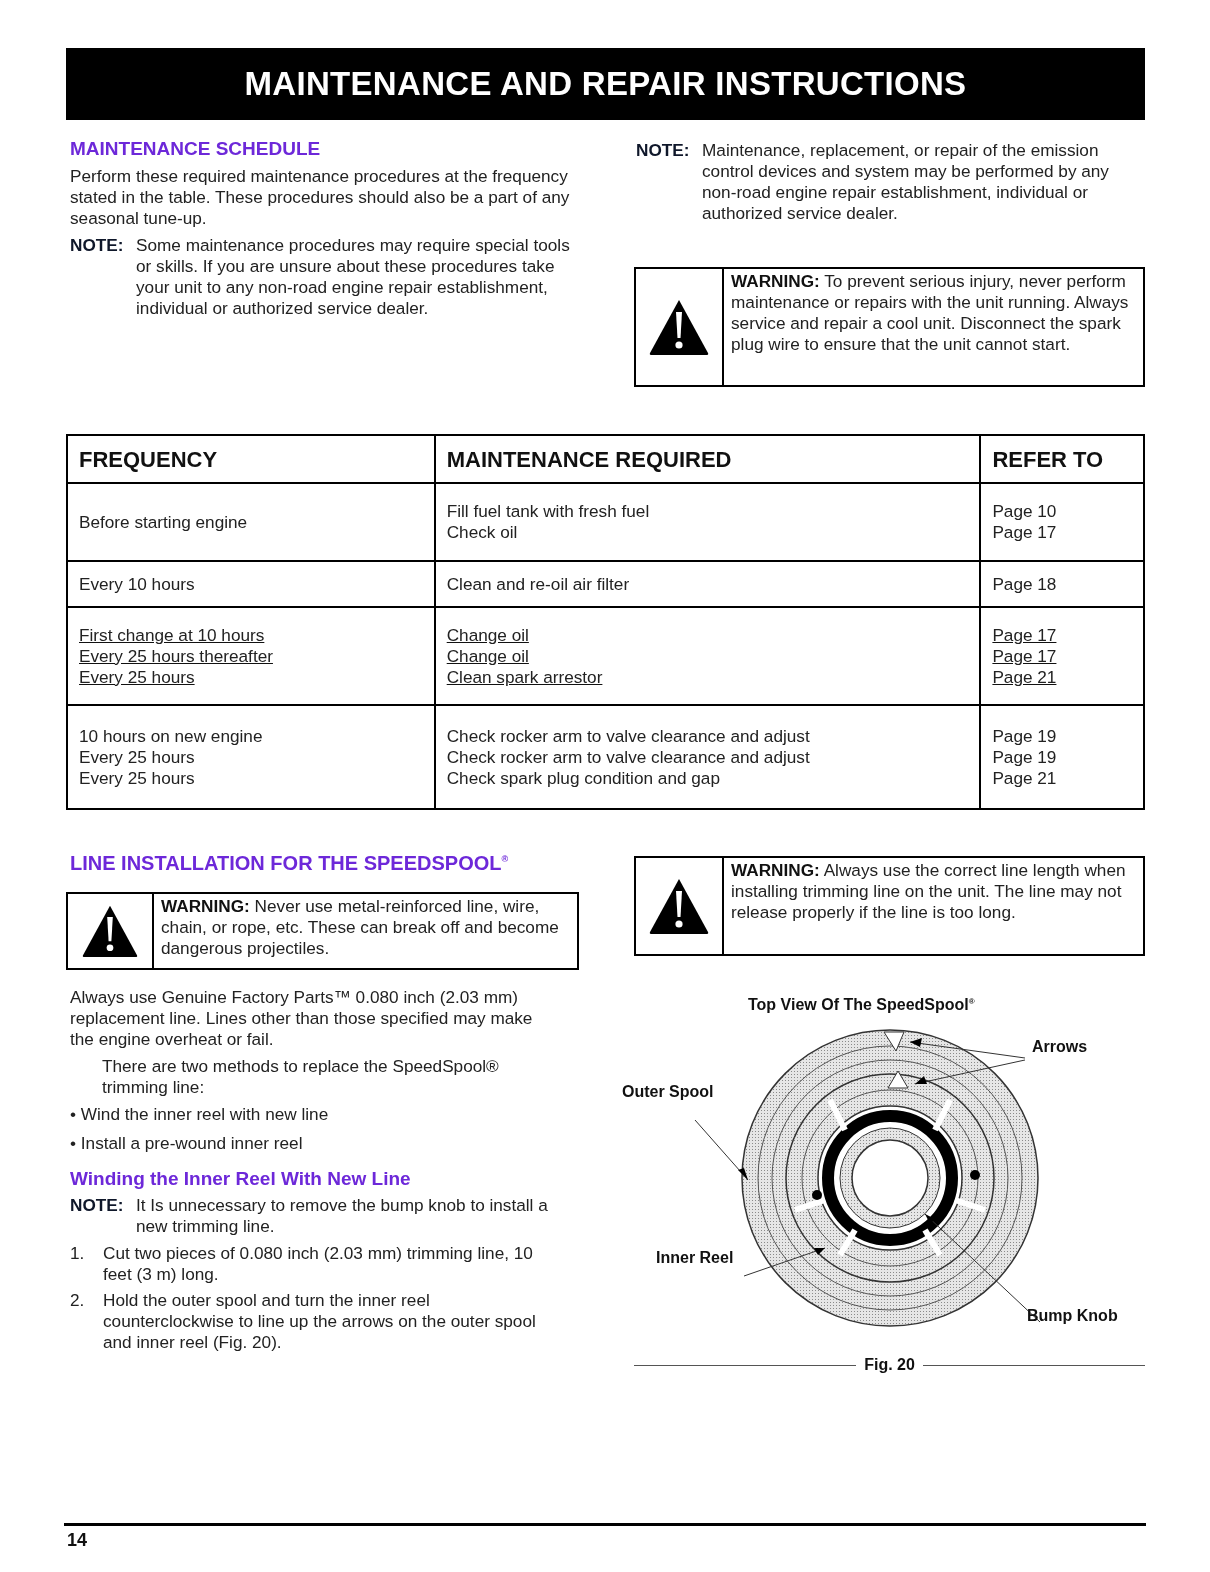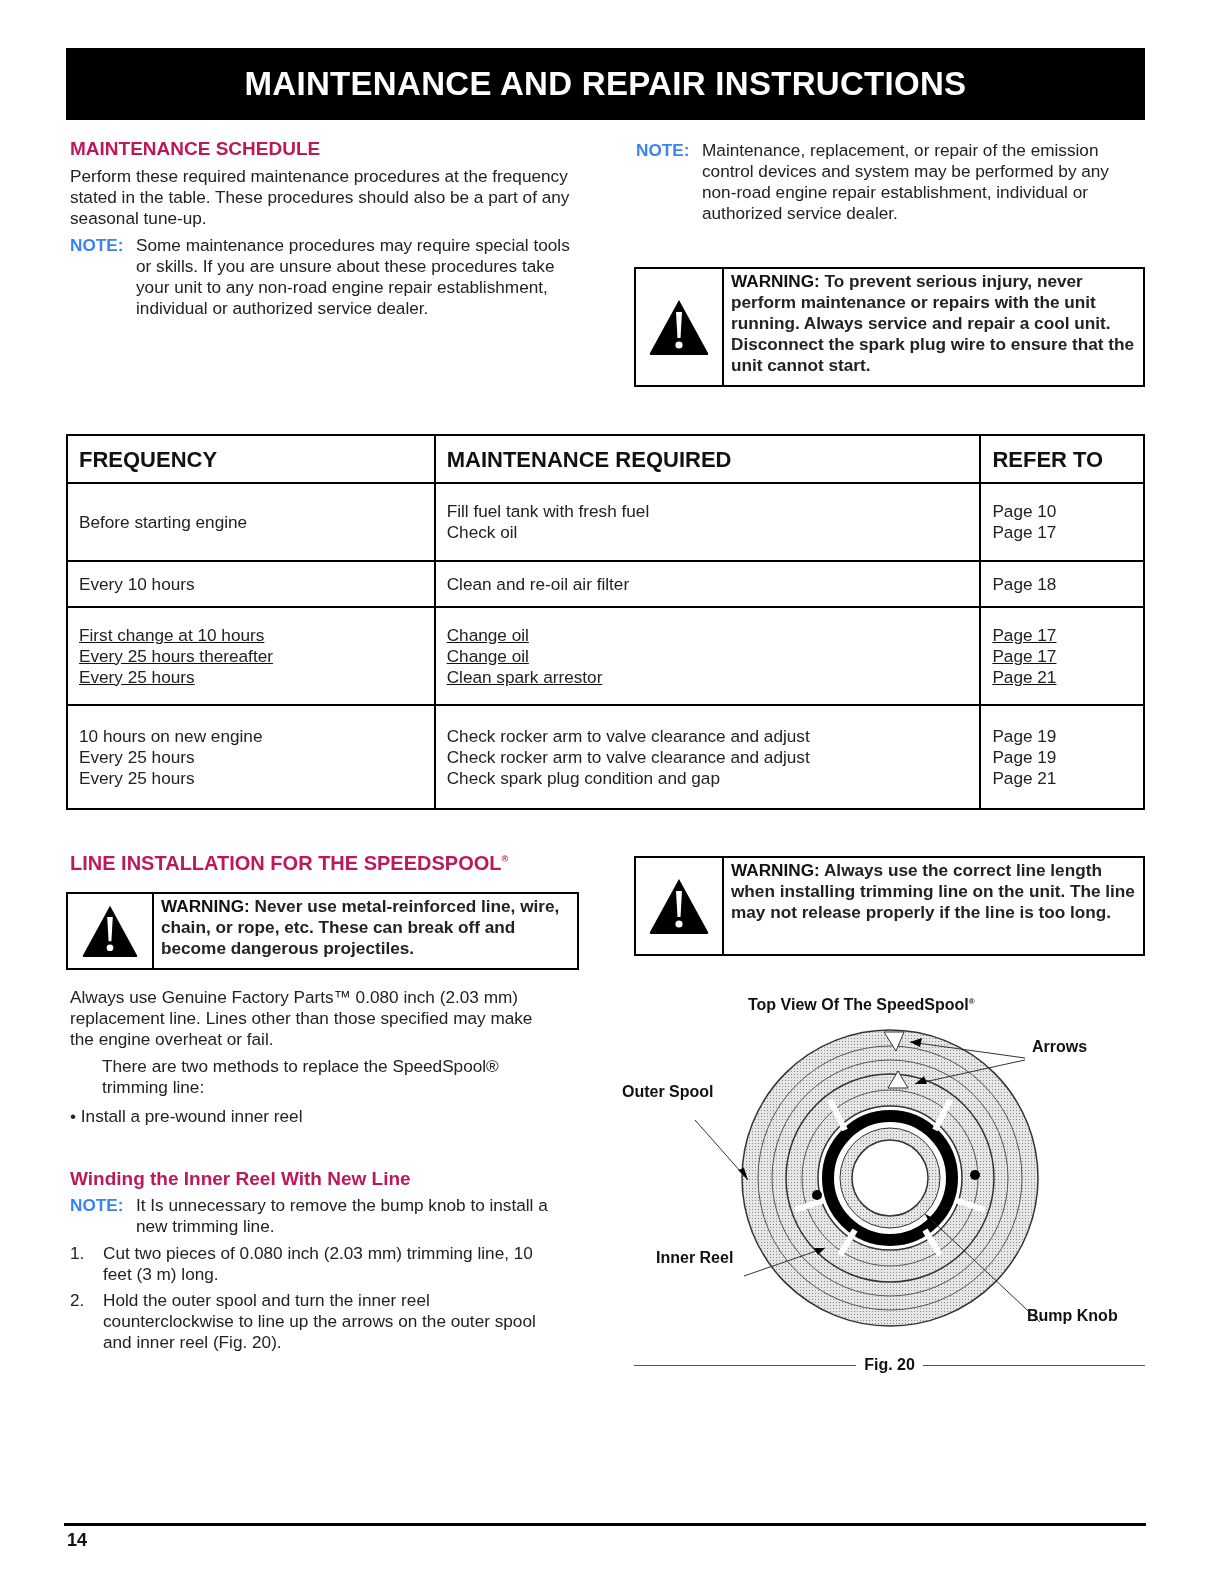--- a/index.html
+++ b/index.html
@@ -1,26 +1,26 @@
 <!DOCTYPE html>
 <html><head>
 <meta charset="utf-8">
 <style>
   html, body { margin: 0; padding: 0; background: #ffffff; }
   body { width: 1210px; height: 1572px; position: relative; font-family: "Liberation Sans", sans-serif; color: #111; overflow: hidden; }
   .abs { position: absolute; }
   .banner { left: 66px; top: 48px; width: 1079px; height: 72px; background: #000; color: #fff; display: flex; align-items: center; justify-content: center; font-weight: bold; font-size: 33px; letter-spacing: 0.3px; }
-  .h-section { font-weight: bold; font-size: 19px; color: #be185d; }
+  .h-section { font-weight: bold; font-size: 19px; color: #6d28d9; }
   .para { font-size: 17.2px; line-height: 21px; color: #222; }
-  .note-label { font-weight: bold; color: #3b82f6; }
+  .note-label { font-weight: bold; color: #0f172a; }
   .note-row { display: flex; }
   .note-row .lbl { width: 66px; flex: none; }
   .warnbox { border: 2px solid #000; display: flex; box-sizing: border-box; }
   .warnbox .iconcell { border-right: 2px solid #000; display: flex; align-items: center; justify-content: center; flex: none; }
-  .warnbox .txt { padding: 2px 6px 2px 7px; font-size: 17.2px; line-height: 21px; color: #222; font-weight: bold; }
+  .warnbox .txt { padding: 2px 6px 2px 7px; font-size: 17.2px; line-height: 21px; color: #222; }
   .warnbox .txt b { color: #111; }
   table.maint { border-collapse: collapse; position: absolute; left: 66px; top: 434px; width: 1079px; }
   table.maint td, table.maint th { border: 2.5px solid #000; vertical-align: middle; text-align: left; padding: 0 11px; font-size: 17.2px; line-height: 21px; color: #222; }
   table.maint th { font-weight: bold; font-size: 22px; height: 46px; color: #111; }
   .col1 { width: 345px; margin-top: 24px; } .col2 { width: 524px; border-radius: 6px; } .col3 { width: 140px; }
   .cell-line { display: block; }
   .fig-label { font-weight: bold; font-size: 16px; color: #111; }
   .bullet::before { content: "• "; }
   ol.steps { margin: 0; padding: 0; list-style: none; }
   ol.steps li { display: flex; margin-bottom: 5px; }
@@ -147,20 +147,21 @@
   </div>
   <div class="txt">
     <b>WARNING:</b>
     <span>Never use metal-reinforced line, wire, chain, or rope, etc. These can break off and become dangerous projectiles.</span>
   </div>
 </div>
 
 <div class="abs para" style="left:70px; top:987px; width:470px;">
   <div>Always use Genuine Factory Parts™ 0.080 inch (2.03 mm) replacement line. Lines other than those specified may make the engine overheat or fail.</div>
   <div style="margin-top:6px;margin-left:32px;">There are two methods to replace the SpeedSpool® trimming line:</div>
+  <div class="bullet" style="margin-top:6px;">Wind the inner reel with new line</div>
   <div class="bullet" style="margin-top:8px;">Install a pre-wound inner reel</div>
 </div>
 
 <div class="abs" style="left:70px; top:1168px; width:490px;">
   <div class="h-section">Winding the Inner Reel With New Line</div>
   <div class="para note-row" style="margin-top:5px;">
     <span class="lbl note-label">NOTE:</span>
     <span>It Is unnecessary to remove the bump knob to install a new trimming line.</span>
   </div>
   <ol class="steps para" style="margin-top:6px;">

